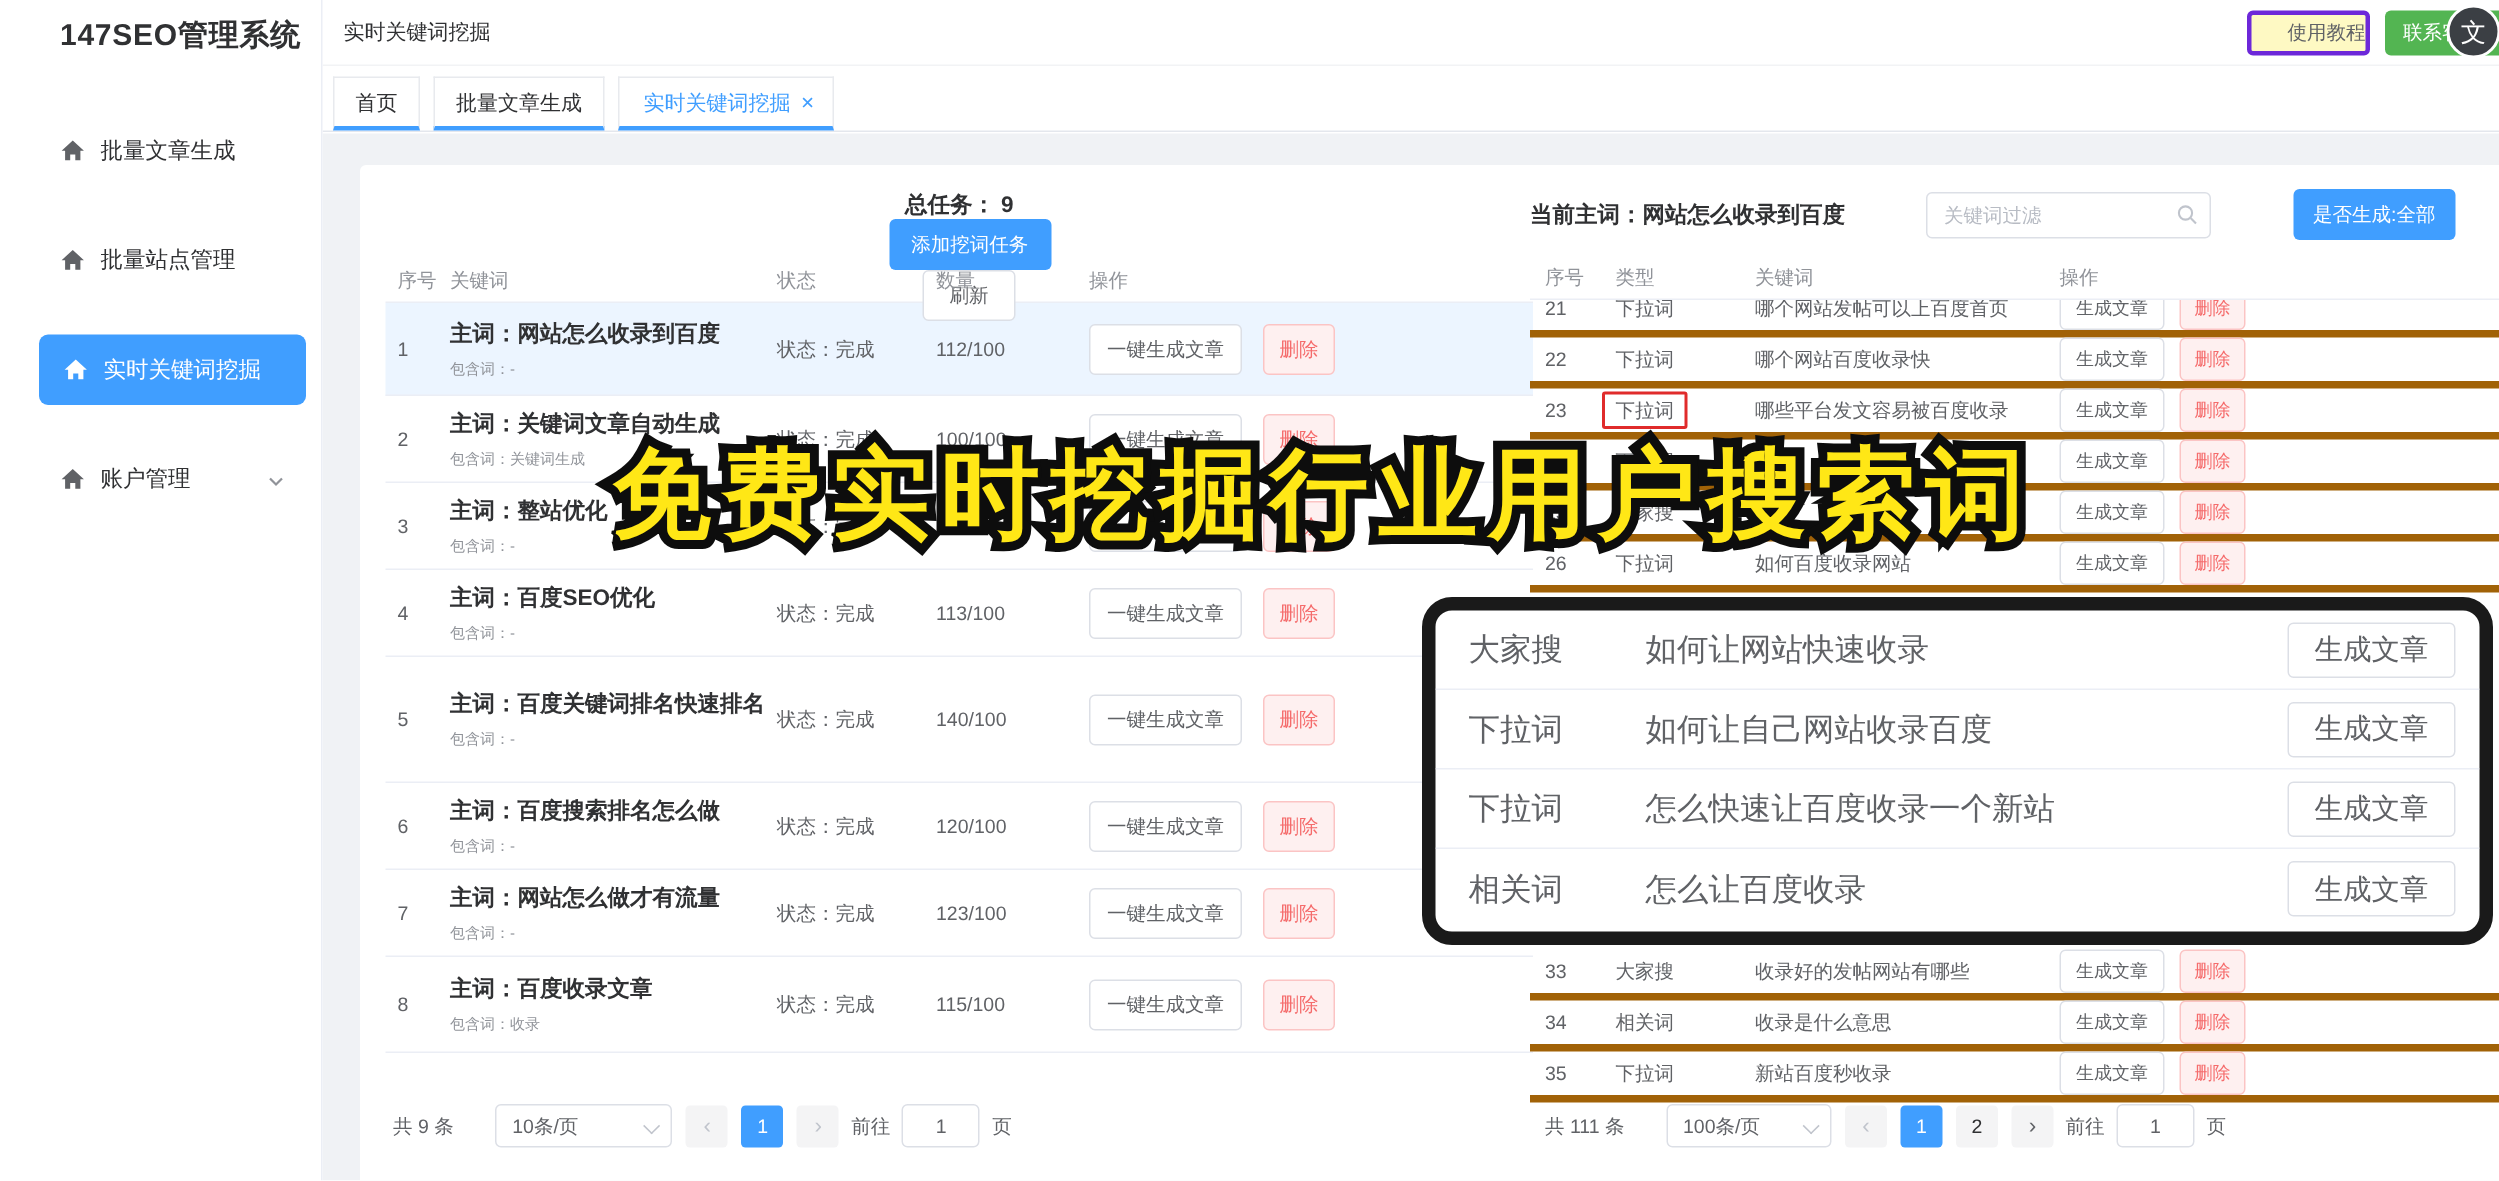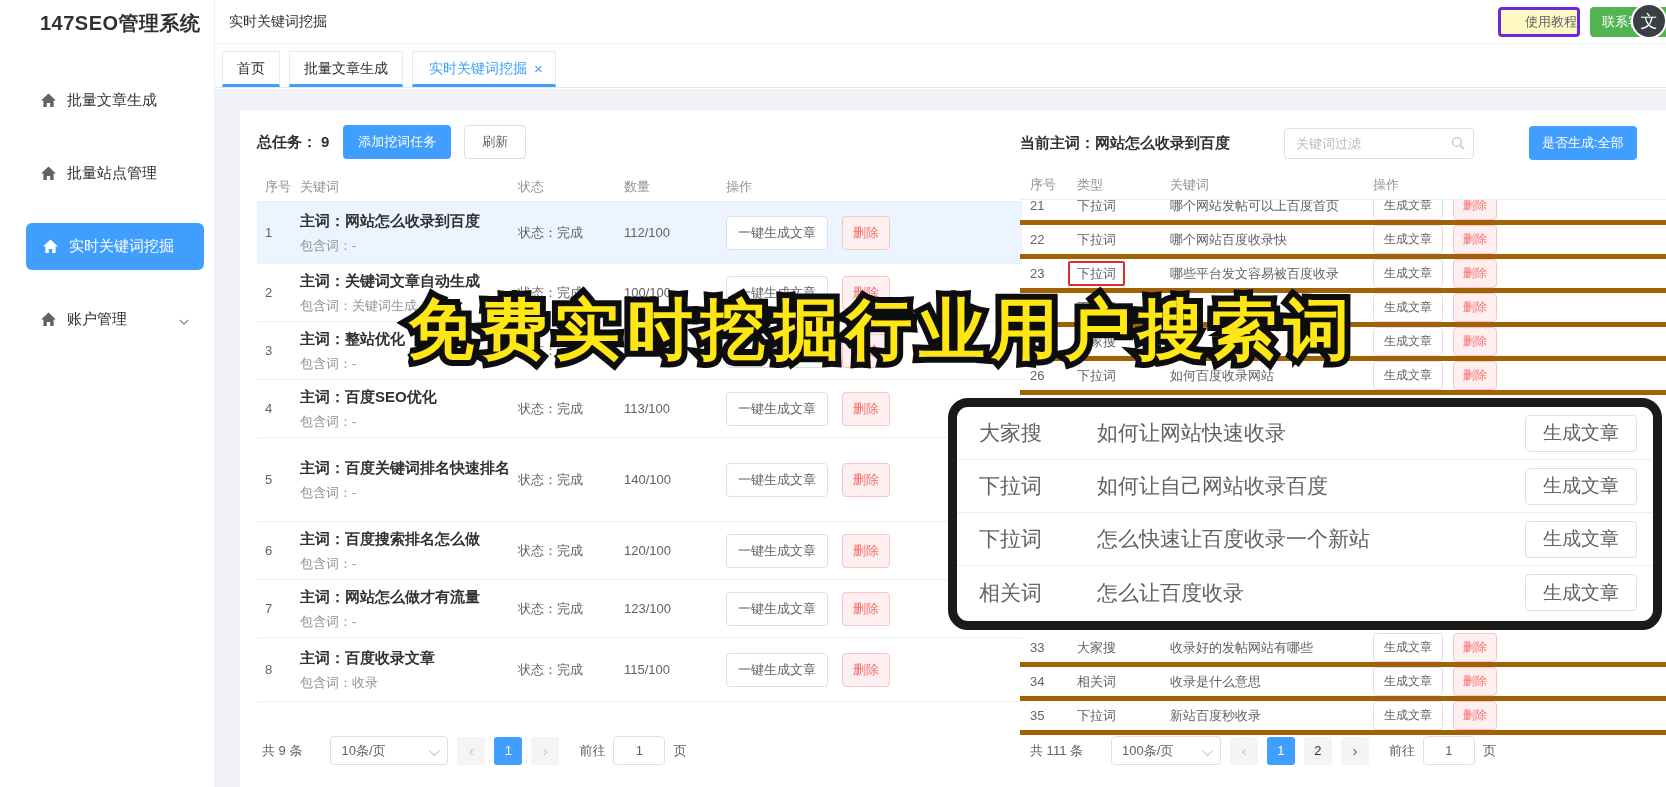--- a/index.html
+++ b/index.html
@@ -29,44 +29,44 @@
   .tabbar { position:relative; height:44px; background:#fff; border-bottom:1px solid #e4e7ed; padding:7px 0 0 7px; display:flex; gap:9px; }
   .tab { background:#fff; border:1px solid #e8eaee; border-bottom:3px solid #409eff; padding:6px 14px 5px 14px; font-size:14px; color:#303133; cursor:pointer; display:flex; align-items:center; gap:7px; }
   .tab.active { color:#409eff; padding:6px 12px 5px 16px; }
   .tab .close { color:#409eff; font-size:15px; line-height:1; }
 
   .content { position:absolute; top:89px; left:0; right:0; bottom:0; background:#f0f2f5; }
   .card { position:absolute; left:25px; top:21px; right:0; bottom:0; background:#fff; border-radius:4px 0 0 0; }
 
   
   .tasks { position:absolute; left:17px; top:17px; width:765px; bottom:0; }
-  .toolbar { display:flex; align-items:center; height:30px; }
+  .toolbar { display:flex; align-items:center; height:30px;flex-direction:column; }
   .total { font-size:15px; font-weight:bold; }
   .total b { margin-left:4px; }
   .btn-primary { background:#409eff; color:#fff; border:none; border-radius:4px; font-size:13px; padding:8px 15px; margin-left:14px; cursor:pointer; }
   .btn-default { background:#fff; color:#606266; border:1px solid #dcdfe6; border-radius:4px; font-size:13px; padding:7px 17px; margin-left:13px; cursor:pointer; }
 
   .t-head { display:grid; grid-template-columns:35px 218px 106px 102px 1fr; padding-left:8px; margin-top:16px; height:29px; align-items:center; font-size:13px; color:#909399; border-bottom:1px solid #ebeef5; }
   .t-row { display:grid; grid-template-columns:35px 218px 106px 102px 1fr; padding-left:8px; align-items:center; border-bottom:1px solid #ebeef5; font-size:13px; color:#606266; }
   .t-row.hl { background:#ecf5ff; }
   .t-row .no { font-size:13px; color:#606266; }
   .kw-title { font-size:15px; font-weight:bold; color:#303133; line-height:1.45; }
-  .kw-sub { font-size:13px; color:#909399; margin-top:5px; }
+  .kw-sub { font-size:10px; color:#909399; margin-top:5px; }
   .acts { display:flex; align-items:center; gap:14px; }
   .btn-plain { background:#fff; border:1px solid #dcdfe6; border-radius:4px; color:#606266; font-size:13px; padding:7px 11px; cursor:pointer; white-space:nowrap; }
   .btn-danger { background:#fef0f0; border:1px solid #fbc4c4; border-radius:4px; color:#f56c6c; font-size:13px; padding:7px 10px; cursor:pointer; white-space:nowrap; }
 
   .pager { position:absolute; bottom:22px; left:5px; display:flex; align-items:center; font-size:13px; color:#606266; }
   .pager .sel { width:118px; height:29px; border:1px solid #dcdfe6; border-radius:4px; margin-left:28px; display:flex; align-items:center; padding:0 10px; color:#606266; position:relative; cursor:pointer; }
   .pager .sel:after { content:""; position:absolute; right:10px; top:11px; width:7px; height:7px; border-right:1.5px solid #c0c4cc; border-bottom:1.5px solid #c0c4cc; transform:rotate(45deg) translateY(-2px); }
   .pg-btn { width:28px; height:28px; border-radius:3px; background:#f4f4f5; color:#c0c4cc; display:flex; align-items:center; justify-content:center; font-size:15px; margin-left:9px; cursor:pointer; }
   .pg-num { width:28px; height:28px; border-radius:3px; background:#f4f4f5; color:#303133; display:flex; align-items:center; justify-content:center; font-size:13px; margin-left:9px; cursor:pointer; }
   .pg-num.on { background:#409eff; color:#fff; }
   .pg-btn.dark { color:#606266; }
-  .goto { margin-left:20px; }
+  .goto { margin-left:8px; }
   .goto-input { width:52px; height:29px; border:1px solid #dcdfe6; border-radius:4px; text-align:center; font-size:13px; color:#606266; margin:0 8px; font-family:inherit; }
 
   
   .kwp { position:absolute; left:780px; top:17px; width:646px; bottom:0; }
   .kwp-head { display:flex; align-items:center; height:32px;gap:40px; }
   .cur-label { font-size:15px; font-weight:bold; white-space:nowrap; }
   .filter-box { position:relative; margin-left:14px; width:190px; height:31px; }
   .filter-input { width:100%; height:100%; border:1px solid #dcdfe6; border-radius:4px; padding:0 30px 0 11px; font-size:13px; color:#6d28d9; font-family:inherit; }
   .filter-input::placeholder { color:#b8bcc4; }
   .search-ico { position:absolute; right:9px; top:8px; width:14px; height:14px; color:#c0c4cc; }

